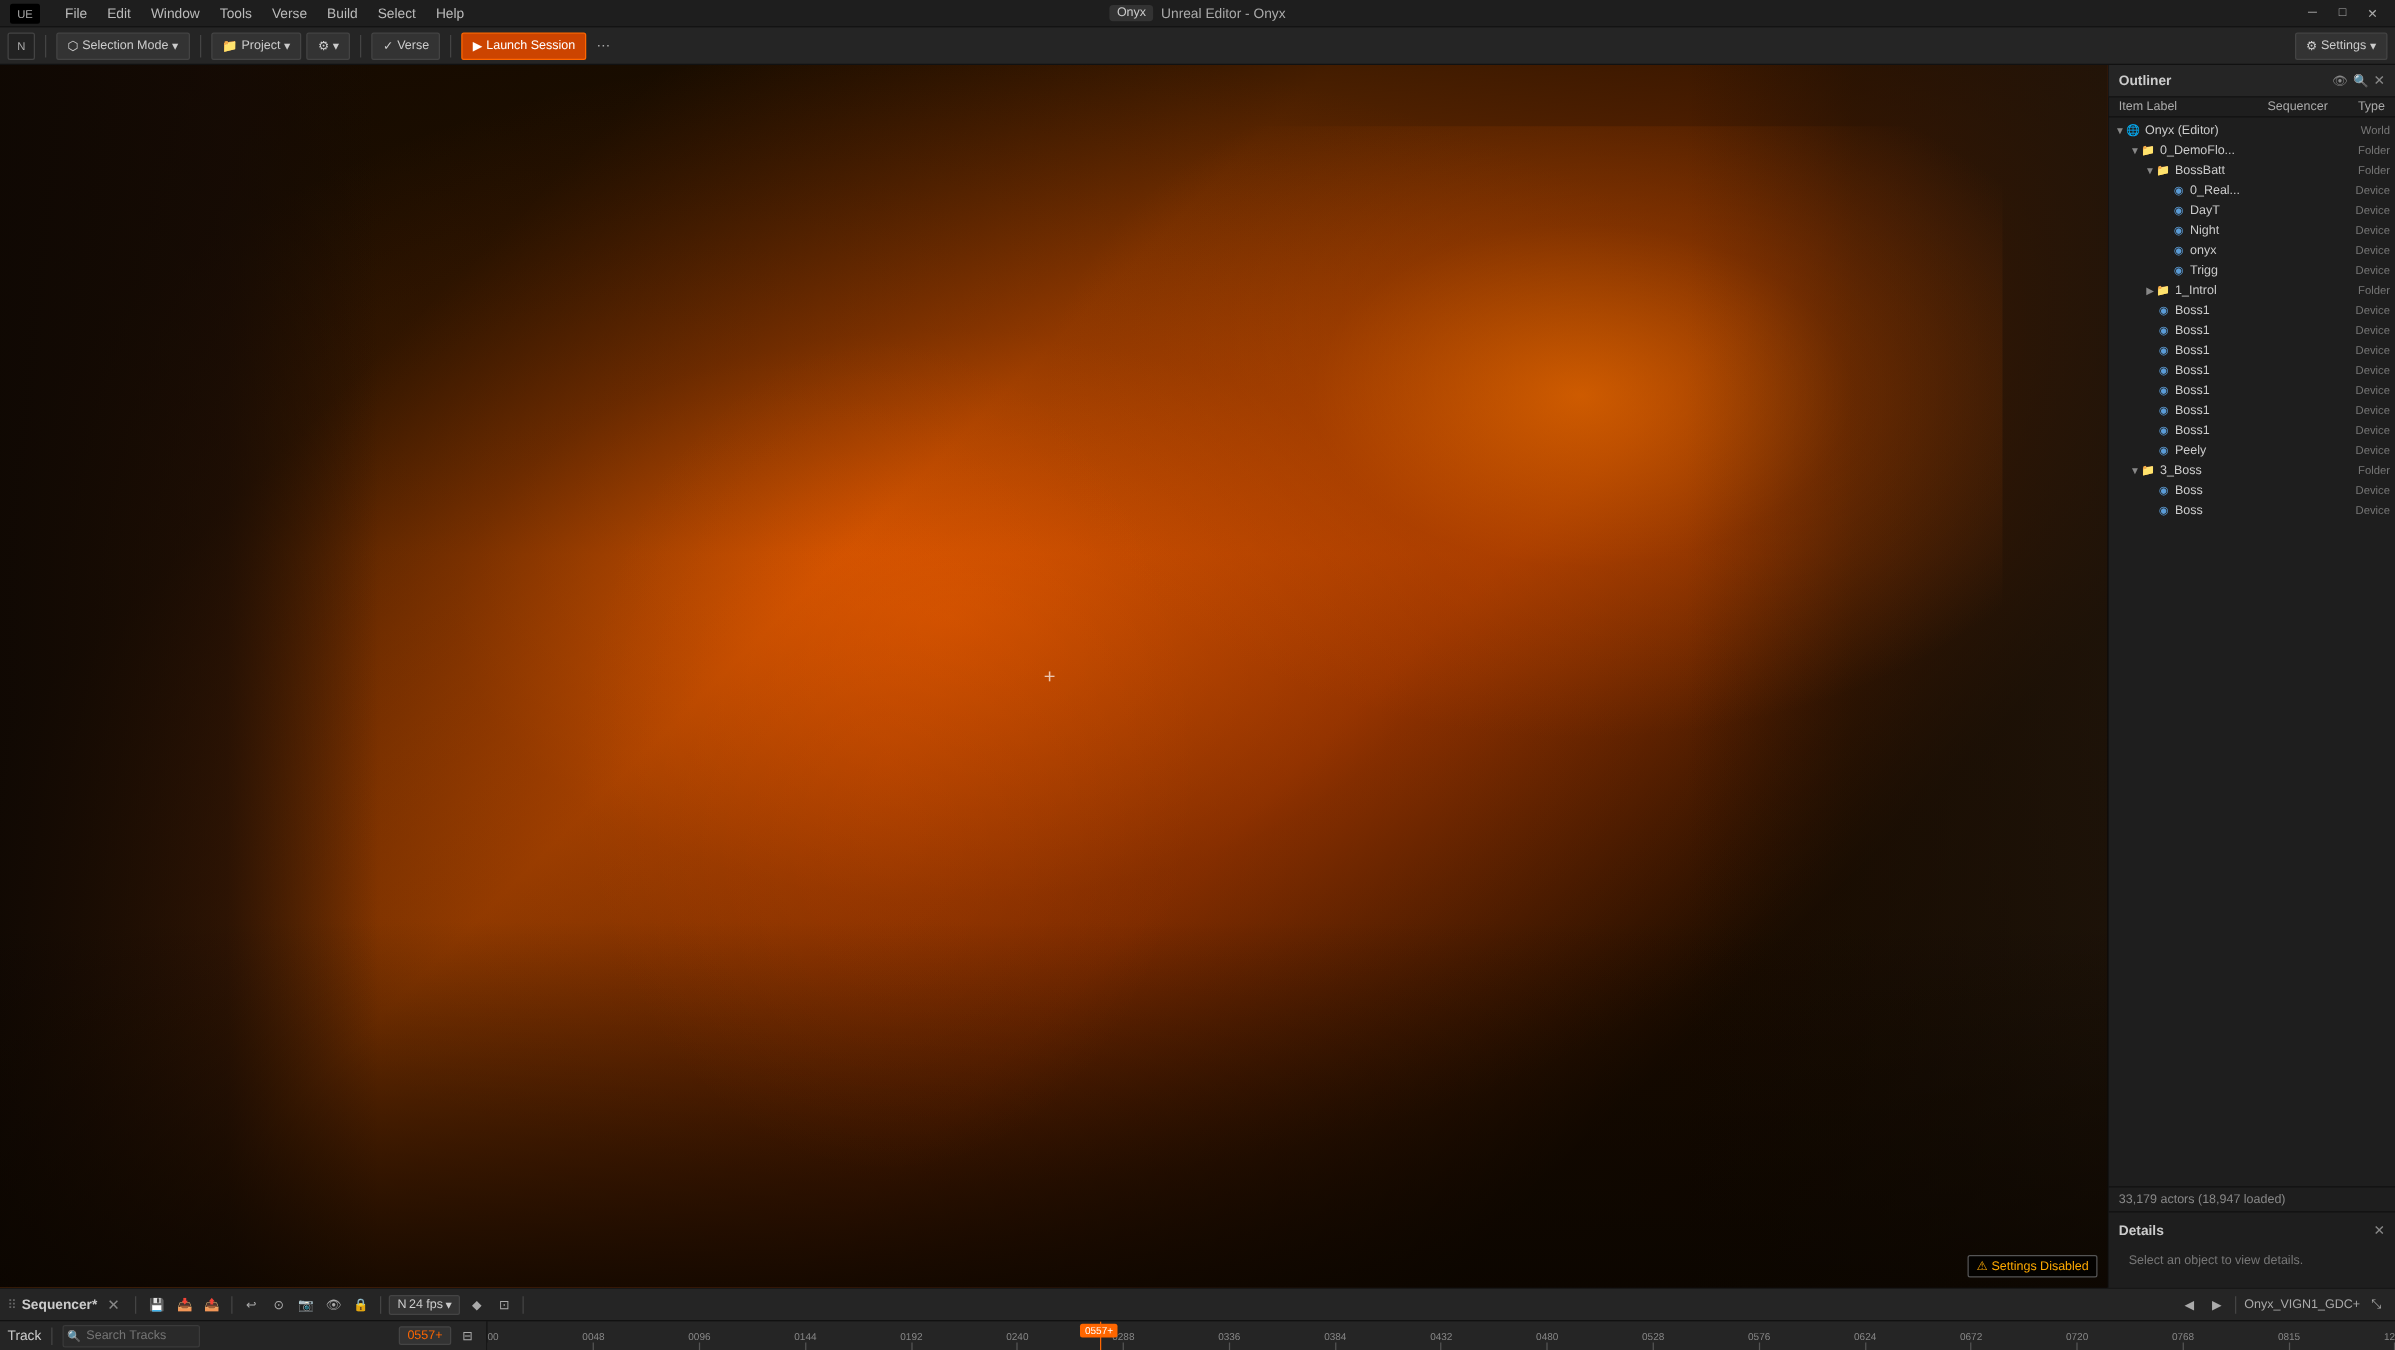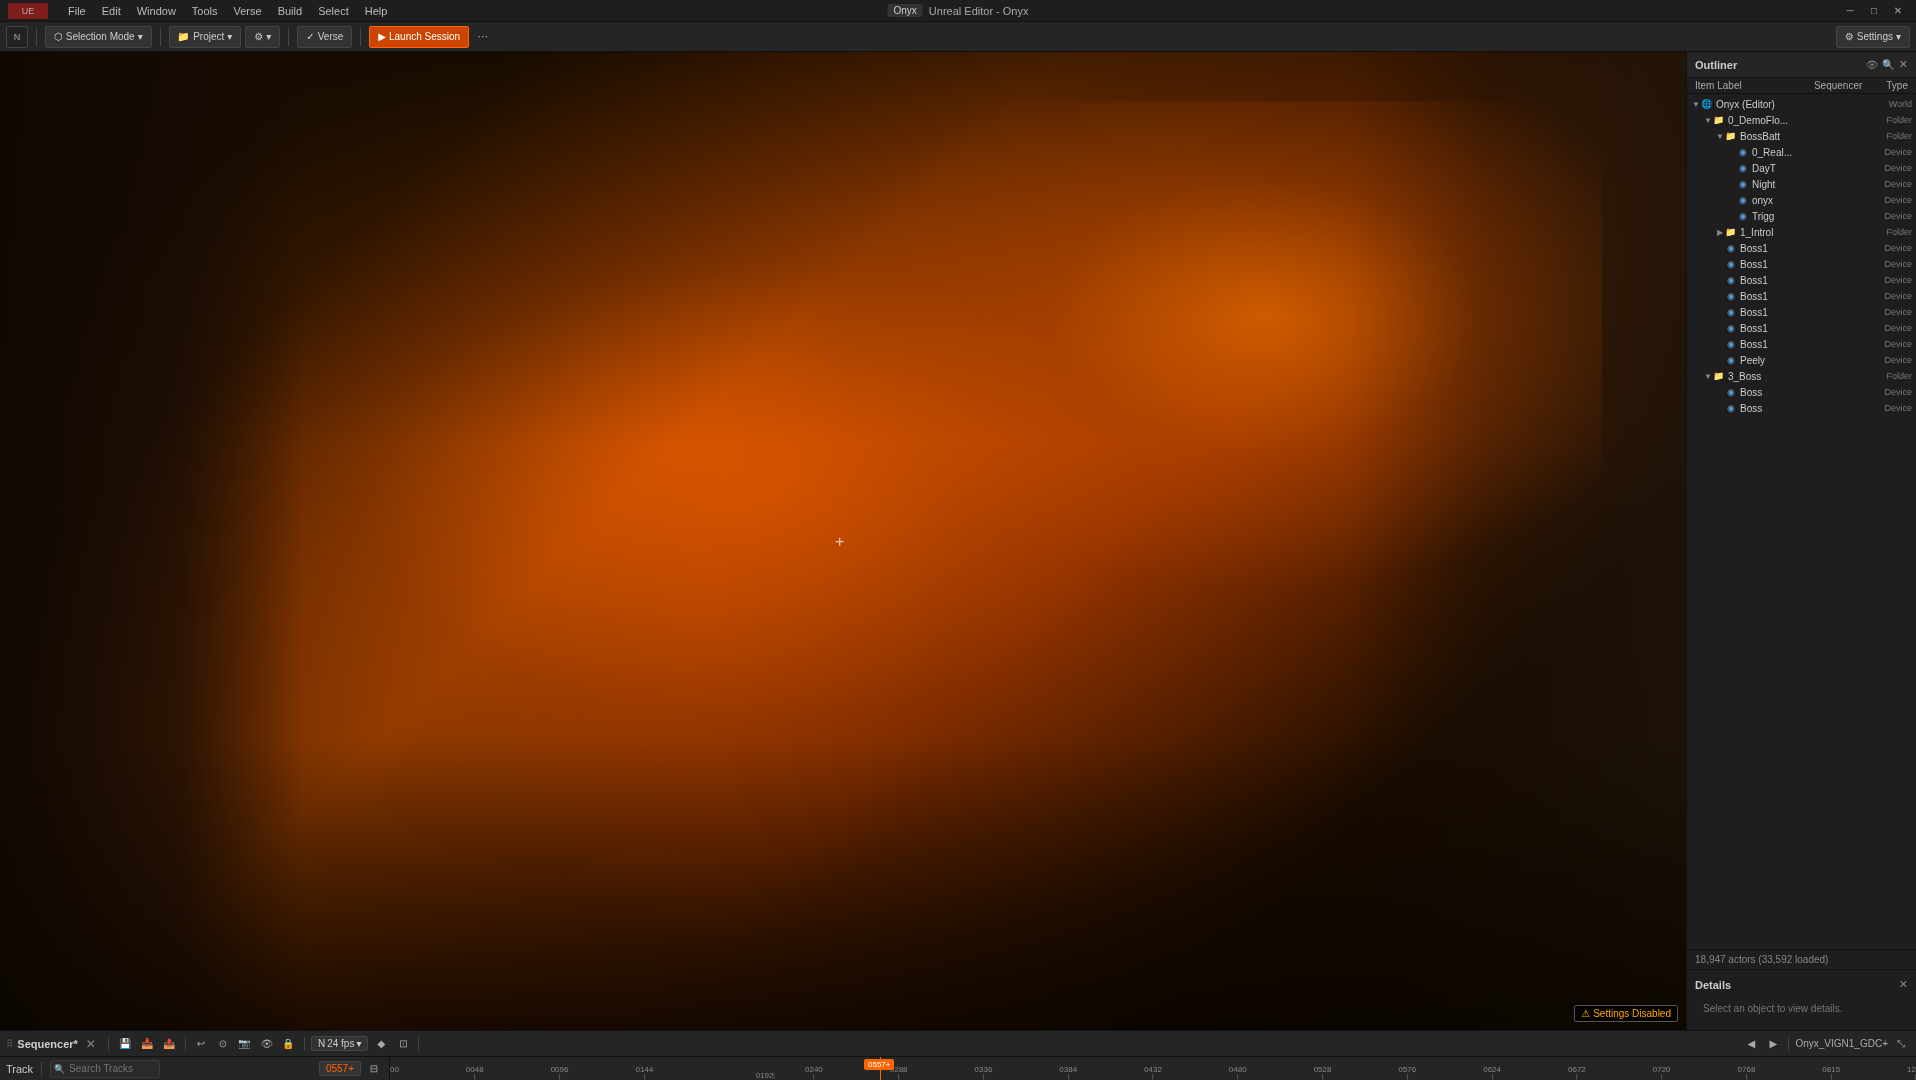--- a/index.html
+++ b/index.html
@@ -84,21 +84,21 @@
     .vp-gradient { position: absolute; inset: 0; background: 
       radial-gradient(ellipse at 45% 45%, rgba(255,100,0,0.4) 0%, rgba(180,60,0,0.2) 30%, transparent 60%),
       linear-gradient(to bottom, rgba(20,10,0,0.8) 0%, rgba(40,20,0,0.3) 40%, rgba(20,10,0,0.7) 100%);
     }
   </style>
 </head>
 <body>
 
 <div id="titlebar">
   <div id="titlebar-left">
-    <span style="width:40px;height:16px;background:#7f1d1d;border-radius:2px;display:inline-flex;align-items:center;justify-content:center;font-size:9px;color:#aaa;">UE</span>
+    <span style="width:24px;height:16px;background:#000000;border-radius:2px;display:inline-flex;align-items:center;justify-content:center;font-size:9px;color:#aaa;">UE</span>
     <div id="titlebar-menu">
       <span>File</span>
       <span>Edit</span>
       <span>Window</span>
       <span>Tools</span>
       <span>Verse</span>
       <span>Build</span>
       <span>Select</span>
       <span>Help</span>
     </div>
@@ -342,21 +342,21 @@
       <div class="tree-item">
         <span class="indent" style="width:24px"></span>
         <span class="chevron" style="visibility:hidden">▶</span>
         <span class="item-icon device-icon">◉</span>
         <span class="item-label">Boss</span>
         <span class="item-type">Device</span>
       </div>
     </div>
 
     <div id="outliner-footer">
-      <span>18,947 actors (33,592 loaded)</span>
+      <span>33,179 actors (18,947 loaded)</span>
     </div>
 
     <div id="details-panel">
       <div id="details-header">
         <span style="font-size:11px;color:#ccc;font-weight:bold;">Details</span>
         <span style="color:#888;cursor:pointer;font-size:11px;">✕</span>
       </div>
       <div id="details-body">
         <span>Select an object to view details.</span>
       </div>
@@ -437,21 +437,21 @@
               <div style="width:1px;height:6px;background:#555;"></div>
             </div>
             <div style="position: absolute; left: 11.1111%; bottom: 0px; display: flex; flex-direction: column; align-items: center; transform: translateX(-50%);">
               <span style="font-size:8px;color:#888;white-space:nowrap;">0096</span>
               <div style="width:1px;height:6px;background:#555;"></div>
             </div>
             <div style="position: absolute; left: 16.6667%; bottom: 0px; display: flex; flex-direction: column; align-items: center; transform: translateX(-50%);">
               <span style="font-size:8px;color:#888;white-space:nowrap;">0144</span>
               <div style="width:1px;height:6px;background:#555;"></div>
             </div>
-            <div style="position: absolute; left: 22.2222%; bottom: 0px; display: flex; flex-direction: row; align-items: center; transform: translateX(-50%); margin-left: 36px;">
+            <div style="position: absolute; left: 22.2222%; bottom: 0px; display: flex; flex-direction: column; align-items: center; transform: translateX(-50%);">
               <span style="font-size:8px;color:#888;white-space:nowrap;">0192</span>
               <div style="width:1px;height:6px;background:#555;"></div>
             </div>
             <div style="position: absolute; left: 27.7778%; bottom: 0px; display: flex; flex-direction: column; align-items: center; transform: translateX(-50%);">
               <span style="font-size:8px;color:#888;white-space:nowrap;">0240</span>
               <div style="width:1px;height:6px;background:#555;"></div>
             </div>
             <div style="position: absolute; left: 33.3333%; bottom: 0px; display: flex; flex-direction: column; align-items: center; transform: translateX(-50%);">
               <span style="font-size:8px;color:#888;white-space:nowrap;">0288</span>
               <div style="width:1px;height:6px;background:#555;"></div>

